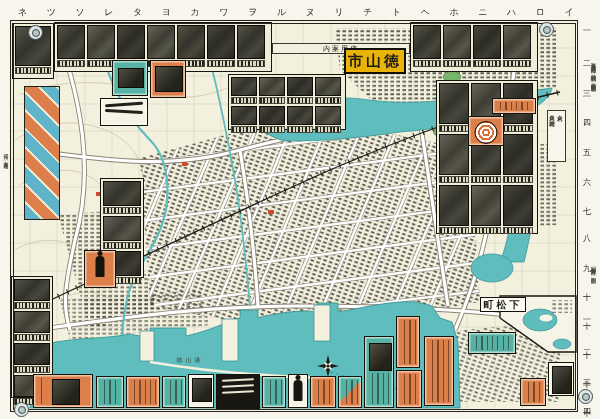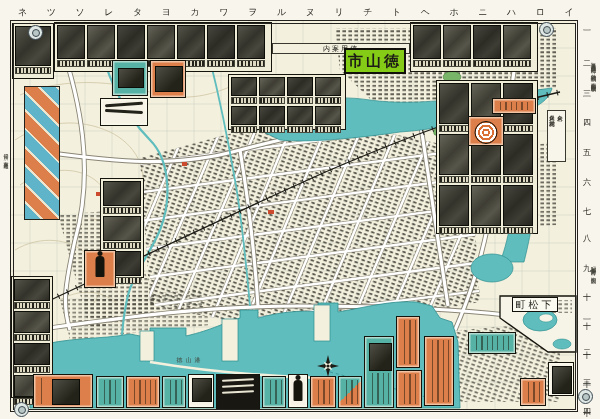--- a/index.html
+++ b/index.html
@@ -21,39 +21,39 @@
   .cluster{position:absolute;background:#efecd8;border:1.3px solid #15140d;padding:2px;display:flex;flex-wrap:wrap;gap:2px;align-content:flex-start;z-index:3;box-sizing:border-box;}
   .ph{width:var(--pw,28px);}
   .img{height:var(--ih,30px);background:linear-gradient(135deg,#55544a 0%,#34332b 45%,#49483e 70%,#2b2a23 100%);border:1px solid #0d0d08;box-sizing:border-box;}
   .ph:nth-child(2n) .img{filter:brightness(1.2);}
   .ph:nth-child(3n) .img{filter:brightness(.85);}
   .cap{height:5px;margin-top:1px;background:repeating-linear-gradient(90deg,#23221a 0 1.5px,#ddd8c2 1.5px 3.5px);border:0.5px solid #4a493e;}
   
   .title-block{position:absolute;left:270px;top:16px;width:142px;height:60px;z-index:4;}
   .title-main{position:absolute;left:0;top:0;width:142px;height:26px;background:#f8f6ea;border:1.4px solid #11100a;box-sizing:border-box;display:flex;align-items:center;justify-content:center;font-size:13px;font-weight:bold;letter-spacing:1px;}
   .title-sub{position:absolute;left:2px;top:27px;width:138px;height:11px;display:flex;align-items:center;justify-content:center;font-size:7px;letter-spacing:2px;background:#f3f0df;border:0.6px solid #3a392f;box-sizing:border-box;}
-  .city-box{position:absolute;left:74px;top:40px;width:62px;height:26px;background:#84cc16;border:2.4px solid #11100a;box-sizing:border-box;display:flex;align-items:center;justify-content:center;font-size:15px;font-weight:bold;letter-spacing:3px;z-index:4;}
+  .city-box{position:absolute;left:74px;top:40px;width:62px;height:26px;background:#eab308;border:2.4px solid #11100a;box-sizing:border-box;display:flex;align-items:center;justify-content:center;font-size:15px;font-weight:bold;letter-spacing:3px;z-index:4;}
   
   .ad{position:absolute;border:1.1px solid #14130c;box-sizing:border-box;z-index:3;box-shadow:inset 0 0 0 1.5px rgba(255,252,240,.55);}
   .ad.orange{background:#dd7f4b;}
   .ad.teal{background:#57b2a6;}
   .ad.black{background:#181712;box-shadow:none;}
   .ad.white{background:#f6f3e6;}
   .ad.split{background:linear-gradient(135deg,#57b2a6 0 50%,#dd7f4b 50% 100%);}
   .tcol{position:absolute;inset:3px;background:repeating-linear-gradient(90deg,transparent 0 4px,rgba(22,20,8,.5) 4px 5.3px);}
   .ad .inphoto{position:absolute;background:linear-gradient(135deg,#504f45,#242319 70%);border:1px solid #0d0d08;}
   .stripes{position:absolute;border:1px solid #23221a;background:repeating-linear-gradient(45deg,#5fb4c9 0 11px,#ece6d0 11px 13px,#dd7f4b 13px 24px,#ece6d0 24px 26px);z-index:3;}
   .bullseye{position:absolute;left:50%;top:4px;transform:translateX(-50%);width:21px;height:21px;border-radius:50%;border:1px solid #14130c;background:radial-gradient(circle,#ffffff 0 2px,#d96f35 2px 4px,#ffffff 4px 6px,#d96f35 6px 8px,#ffffff 8px 10px,#d96f35 10px);}
   .fig{position:absolute;left:50%;top:5px;transform:translateX(-50%);width:9px;height:21px;background:#15140d;border-radius:4px 4px 1px 1px;}
   .fig::before{content:"";position:absolute;left:2px;top:-5px;width:5px;height:5px;border-radius:50%;background:#15140d;}
   .wline{height:2px;background:#e9e5d3;margin:4px 5px 0;border-radius:2px;transform:rotate(-3deg);}
   .script{height:3px;background:#22211a;margin:4px 4px 0;border-radius:2px;transform:rotate(-4deg);}
   .script+.script{transform:rotate(3deg);}
   
-  .map-label-box{position:absolute;background:#fbfaf0;border:1.6px solid #11100a;box-sizing:border-box;display:flex;align-items:center;justify-content:center;font-weight:normal;z-index:4;margin-left:32px;}
+  .map-label-box{position:absolute;background:#fbfaf0;border:1.6px solid #11100a;box-sizing:border-box;display:flex;align-items:center;justify-content:center;font-weight:bold;z-index:4;}
   .village-box{position:absolute;left:547px;top:110px;width:17px;height:50px;background:#f8f6ea;border:0.8px solid #3a392f;z-index:3;display:flex;justify-content:center;}
   .village-box span{writing-mode:vertical-rl;font-size:5.5px;line-height:8px;color:#2a2922;}
   .port-label{position:absolute;left:150px;top:356px;width:80px;font-size:6px;letter-spacing:3px;color:#3e3d33;text-align:center;z-index:3;}
 </style>
 </head>
 <body>
 
 <div id="sheet">
 
   <svg width="600" height="419" viewBox="0 0 600 419">

